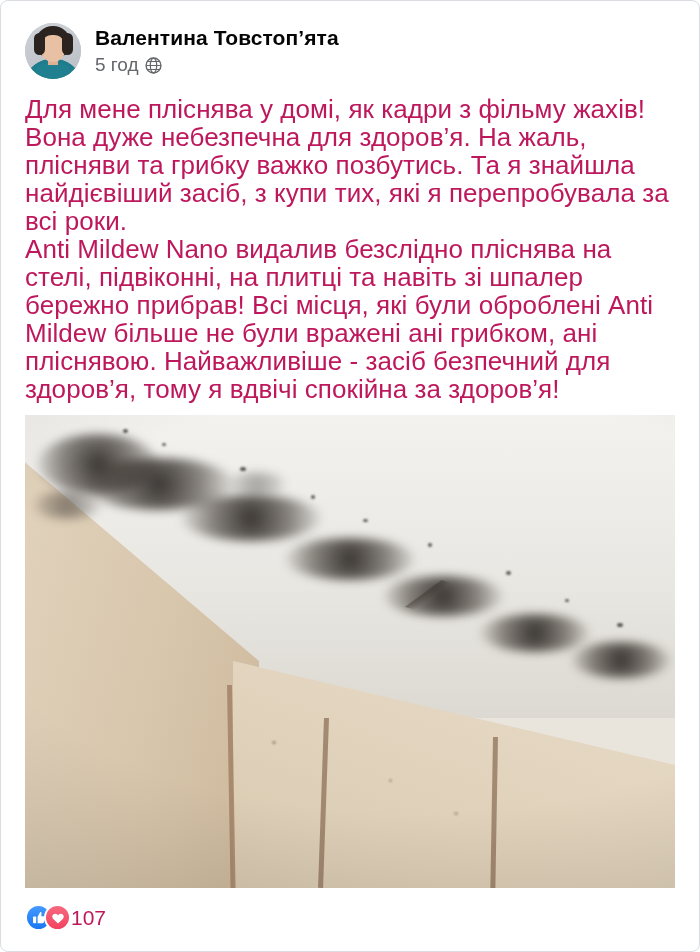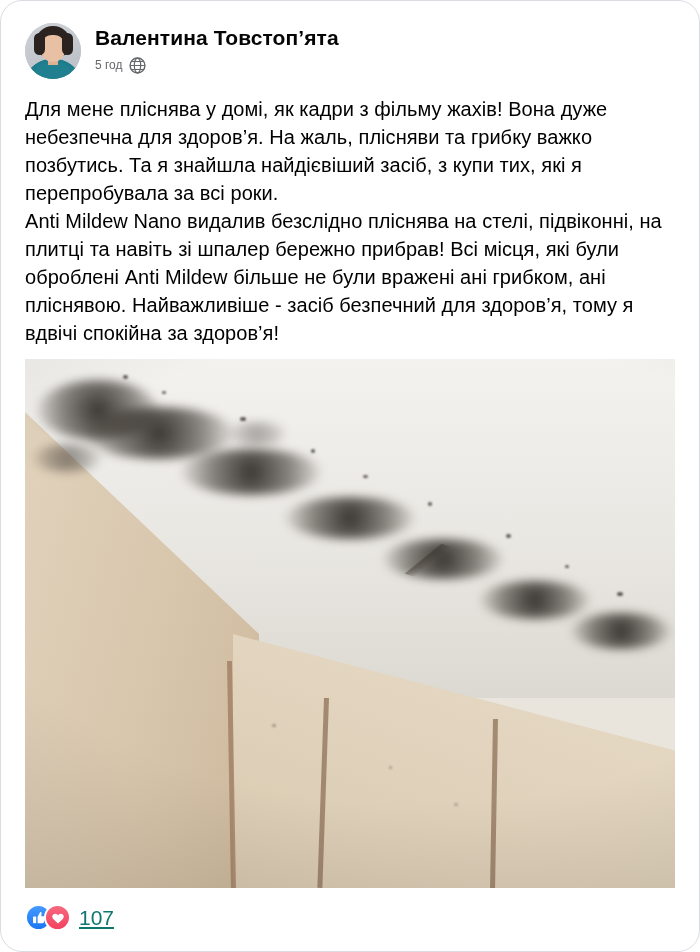--- a/index.html
+++ b/index.html
@@ -14,21 +14,21 @@
     -webkit-font-smoothing: antialiased;
   }
 
   .post-card {
     position: relative;
     width: 700px;
     height: 952px;
     box-sizing: border-box;
     background: #ffffff;
     border: 1px solid #d9dde2;
-    border-radius: 22px;
+    border-radius: 8px;
     overflow: hidden;
     display: flex;
     flex-direction: column;
   }
 
   
   .post-header {
     display: flex;
     align-items: flex-start;
     padding: 22px 24px 0 24px;
@@ -104,37 +104,37 @@
     color: #050505;
     line-height: 26px;
     letter-spacing: 0.1px;
   }
   .meta-row {
     display: flex;
     align-items: center;
     margin-top: 4px;
   }
   .post-time {
-    font-size: 12px;
+    font-size: 19px;
     color: #65676b;
     line-height: 20px;
   }
   .globe-icon {
     margin-left: 6px;
     width: 17px;
     height: 17px;
     display: inline-block;
   }
 
   
   .post-text {
     padding: 16px 24px 12px 24px;
-    font-size: 20px;
+    font-size: 26px;
     line-height: 28px;
-    color: #000000;
+    color: #be185d;
     white-space: pre-wrap;
     letter-spacing: 0.05px;
   }
 
   
   .post-photo {
     position: relative;
     margin: 0 24px;
     flex: 1 1 auto;
     min-height: 0;
@@ -231,24 +231,23 @@
     border: 2px solid #ffffff;
     display: flex;
     align-items: center;
     justify-content: center;
     box-sizing: border-box;
   }
   .rx.like { background: linear-gradient(180deg,#4599ff 0%,#1877f2 100%); }
   .rx.love { background: linear-gradient(180deg,#f7697f 0%,#f3425f 100%); margin-left: -8px; }
   .rx svg { display:block; }
   .reaction-count {
-    margin-left: 8px;
+    margin-left: 0;
     font-size: 21px;
-    color: #0f766e;
-    text-decoration: underline;
+    color: #be185d;
   }
   .counts {
     display: flex;
     align-items: center;
     font-size: 19px;
     color: #65676b;
   }
   .counts .sep { width: 10px; }
 </style>
 </head>

